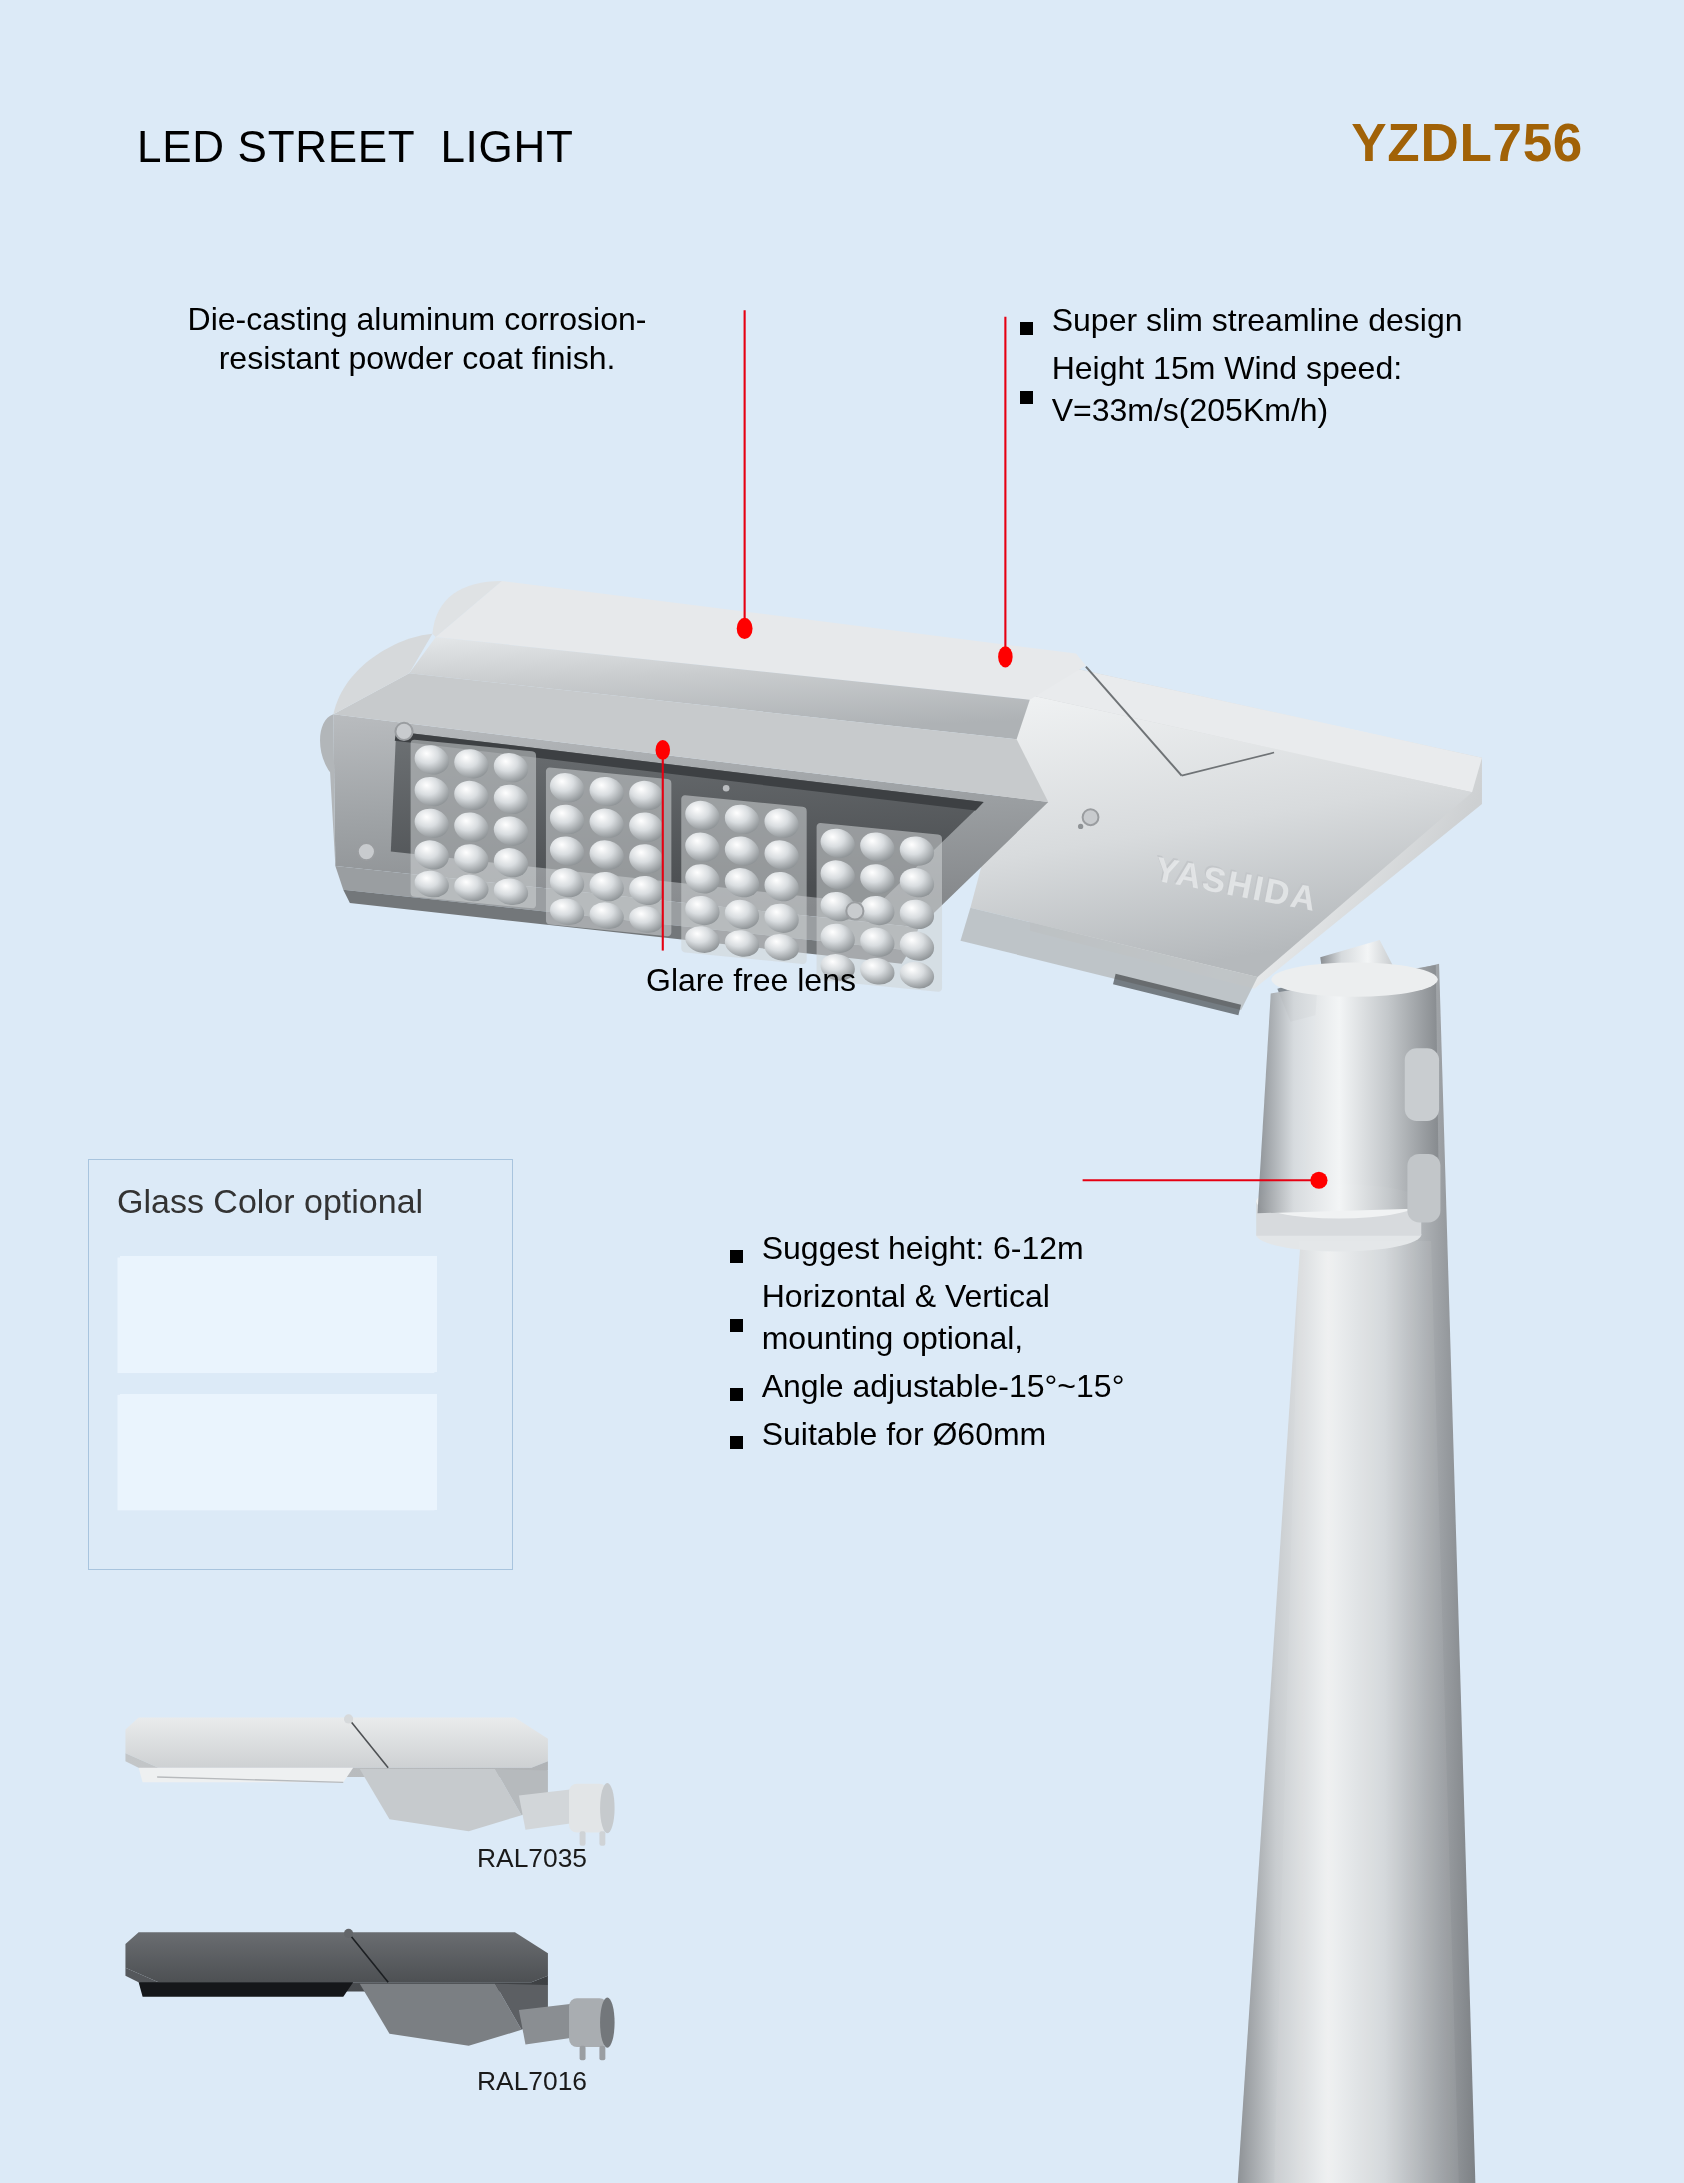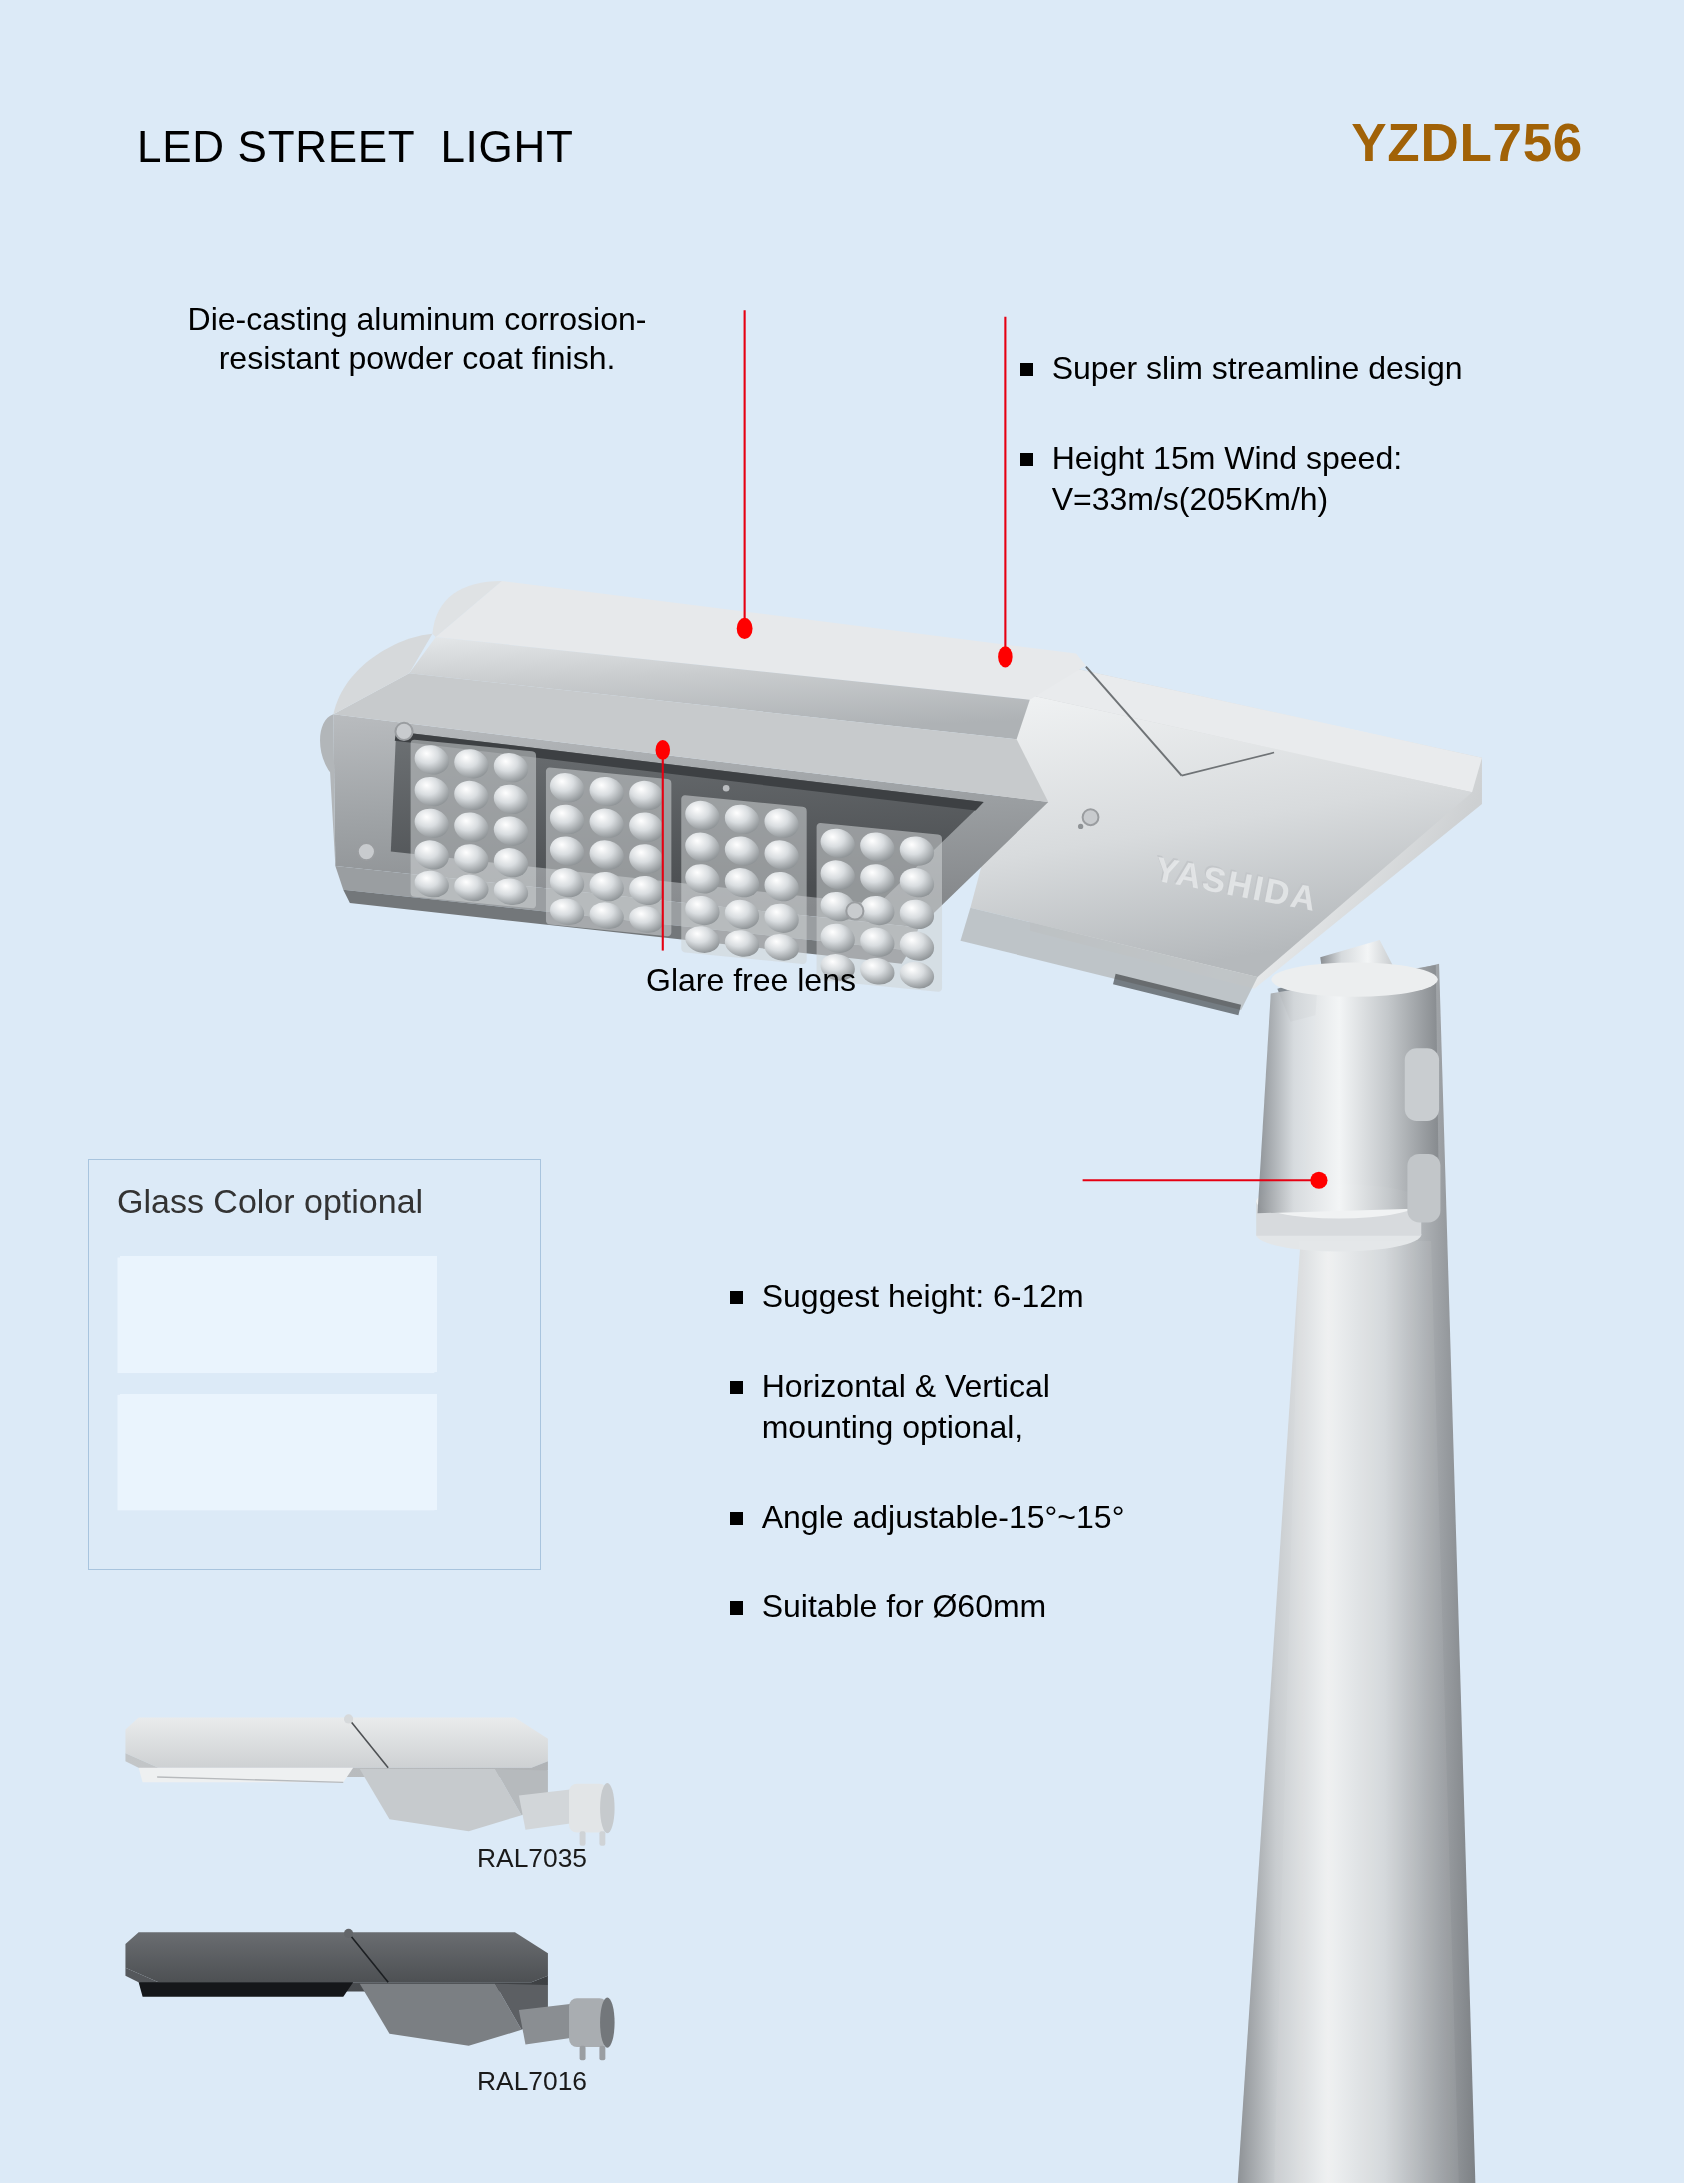--- a/index.html
+++ b/index.html
@@ -26,21 +26,21 @@
     letter-spacing:0.7px;
   }
 
   
   .callout{position:absolute;color:#000;font-size:32px;line-height:1.22;text-align:center;}
   .callout-tl{left:100px;top:300px;width:634px;}
   .callout-lens{left:520px;top:961px;width:462px;}
 
   
   .blist{position:absolute;color:#000;font-size:32px;line-height:1.30;}
-  .blist .li{display:flex;align-items:flex-start;margin-bottom:6.6px;margin-top:48px;}
+  .blist .li{display:flex;align-items:center;margin-bottom:6.6px;}
   .blist .bullet{
     flex:0 0 auto;width:13.2px;height:13.2px;background:#000;
     margin-top:15px;margin-right:18.5px;
   }
   .blist .ltxt{flex:1 1 auto;}
   .blist-tr{left:1020px;top:300px;width:660px;}
   .blist-mr{left:730px;top:1228px;width:594px;}
 
   
   .glassbox{
@@ -454,21 +454,21 @@
         <span>Height 15m Wind speed:</span><br>
         <span>V=33m/s(205Km/h)</span>
       </span>
     </div>
   </div>
 
   <div class="callout callout-lens">
     <div>Glare free lens</div>
   </div>
 
-  <div class="glassbox" style="border-color: rgb(168, 196, 222); padding-left: 28px;">
+  <div class="glassbox" style="border-color: rgb(168, 196, 222);">
     <div class="gtitle">Glass Color optional</div>
     <div class="gpanel p1"></div>
     <div class="gpanel p2"></div>
   </div>
 
   <div class="blist blist-mr">
     <div class="li">
       <span class="bullet"></span>
       <span class="ltxt">
         <span>Suggest height: 6-12m</span>

